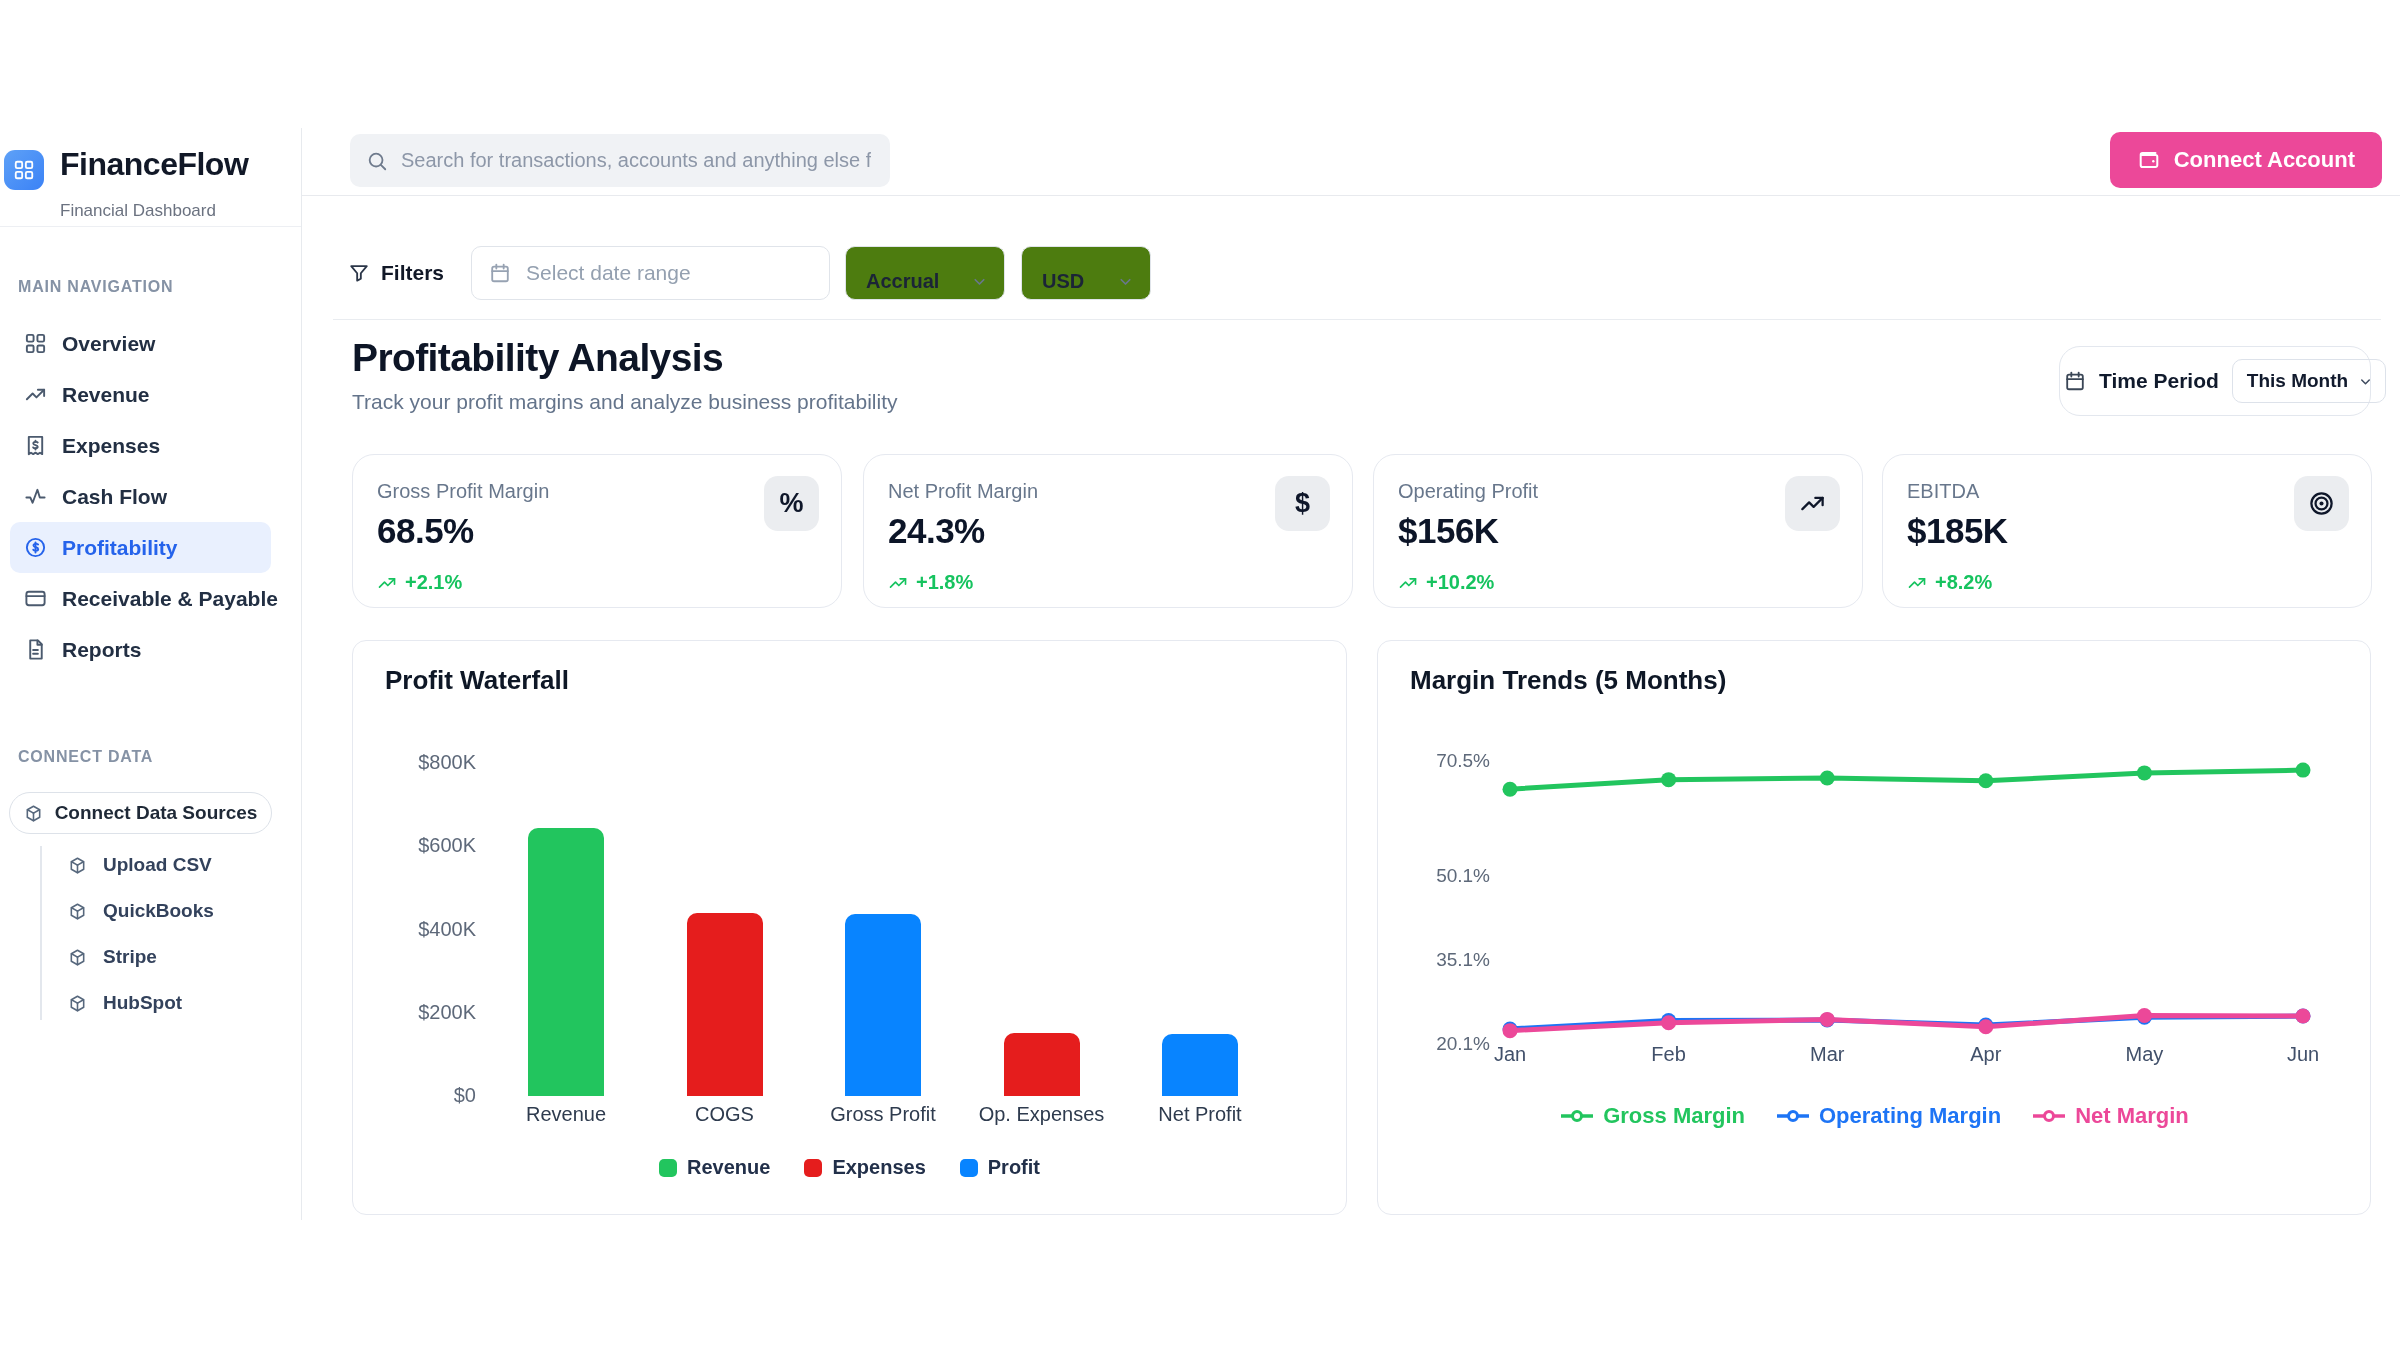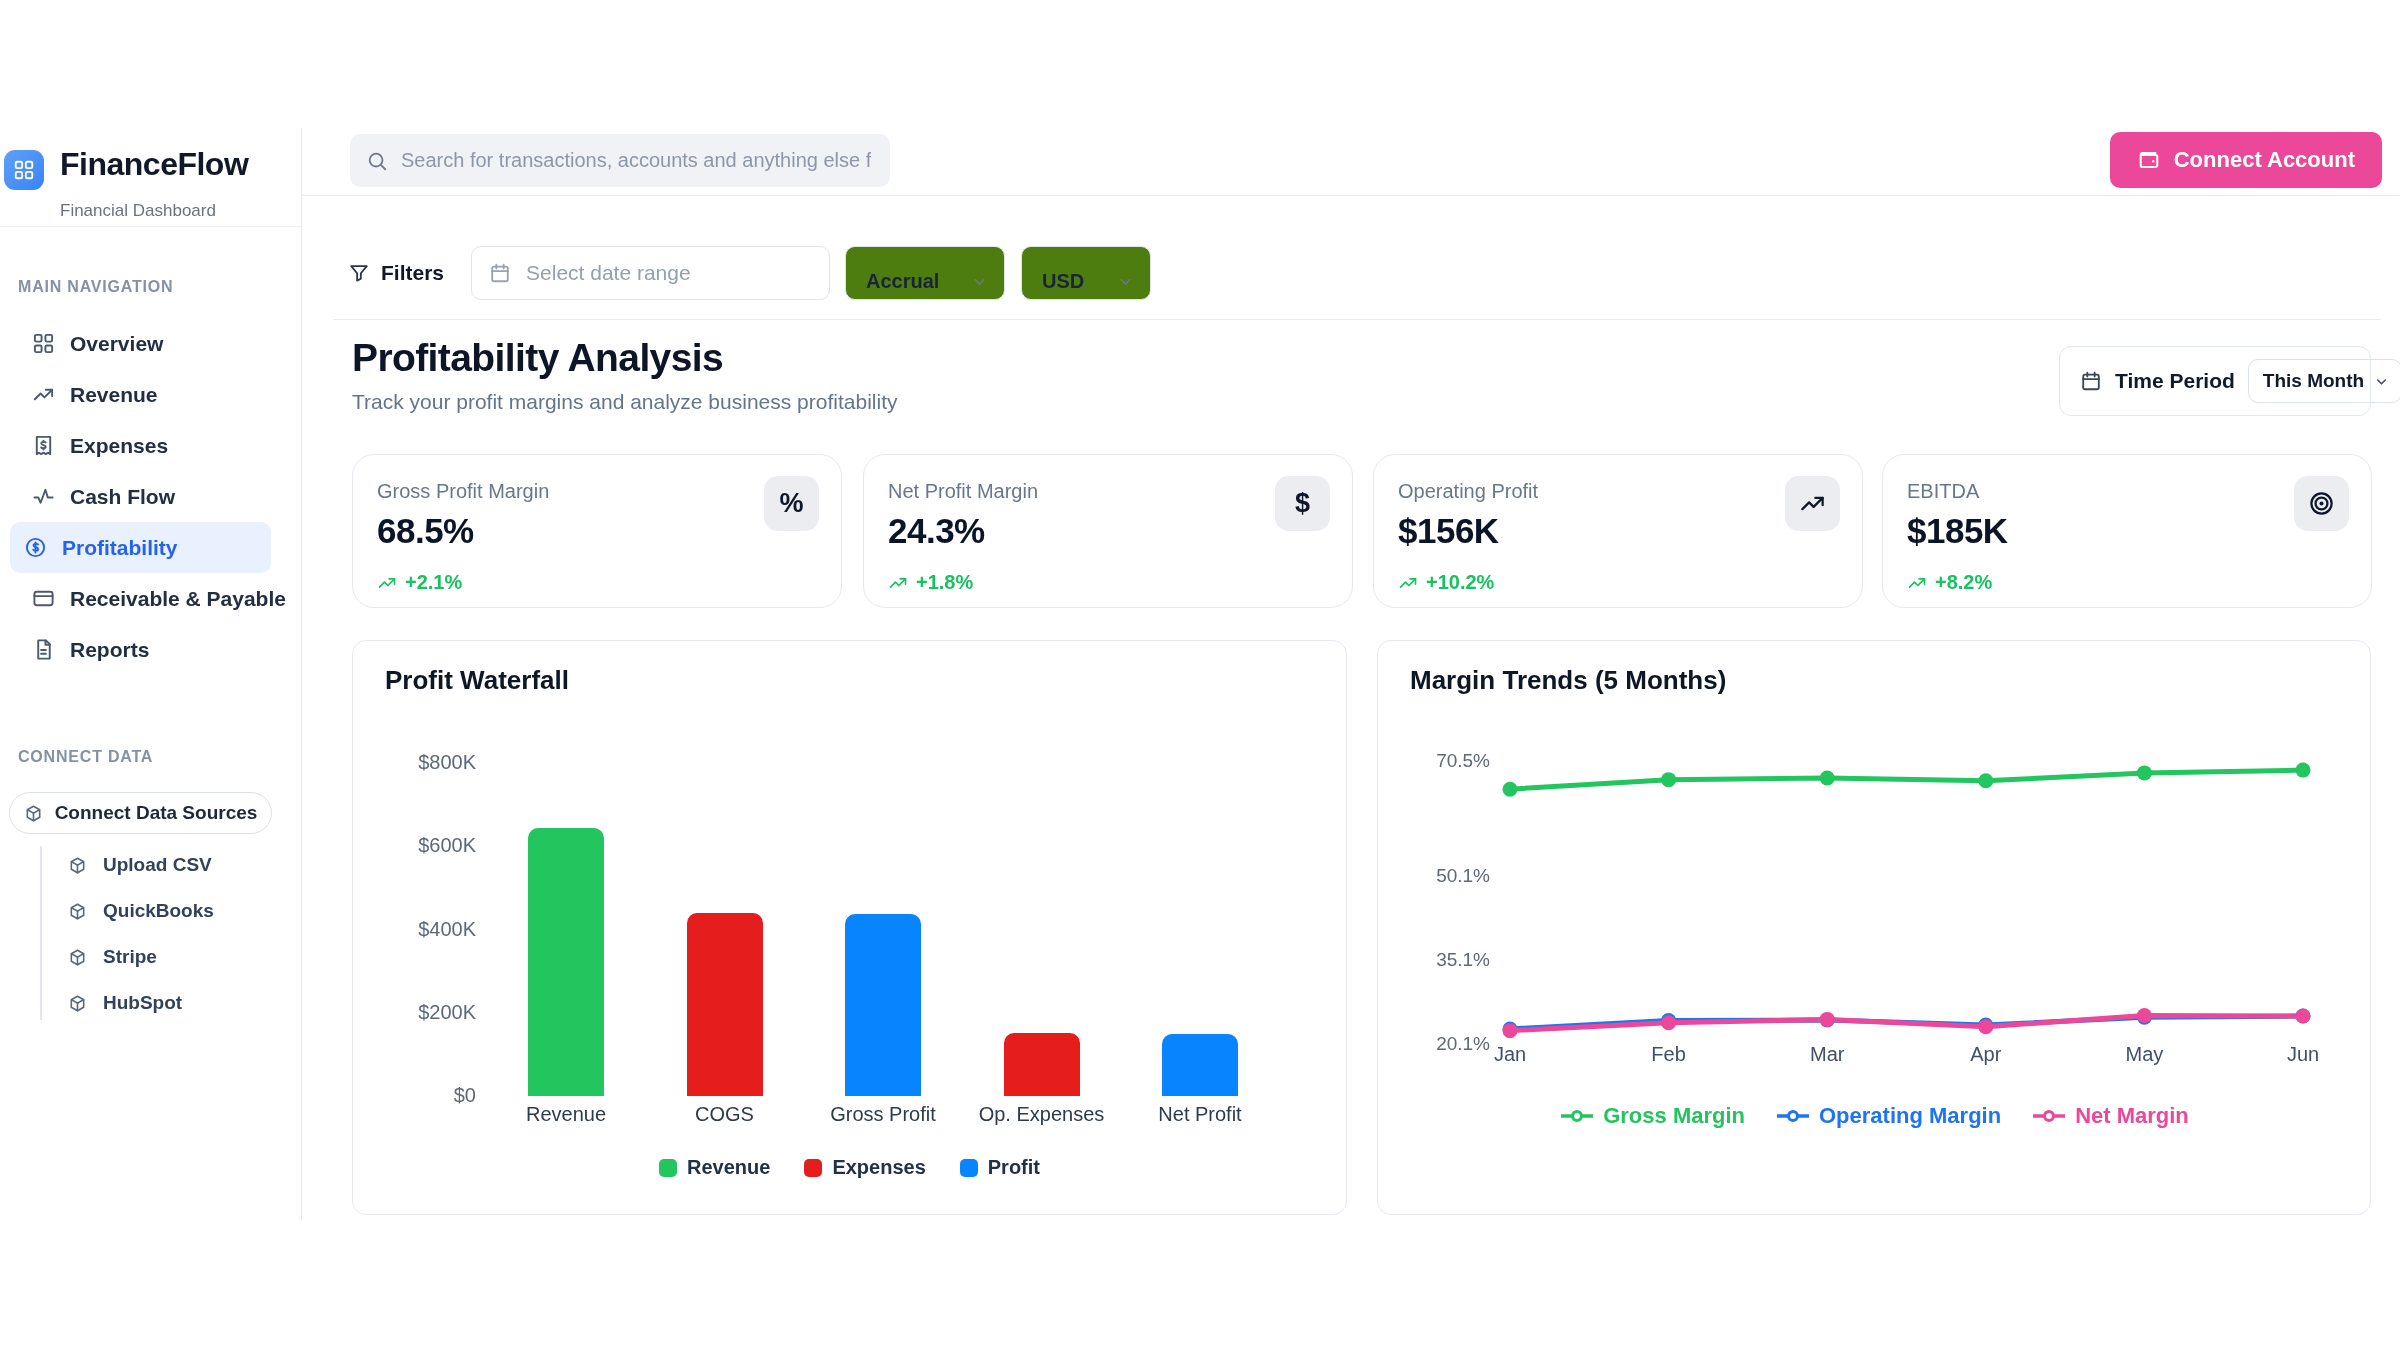--- a/index.html
+++ b/index.html
@@ -14,21 +14,21 @@
   .logo-badge { width:40px; height:40px; border-radius:11px;
     background:linear-gradient(135deg,#5ea1f7,#3b82f6); display:flex; align-items:center; justify-content:center;
     color:#fff; flex:0 0 auto; margin-top:4px; }
   .logo-badge svg { width:22px; height:22px; }
   .logo-title { font-size:32px; font-weight:800; color:#111827; letter-spacing:-0.5px; }
   .logo-sub { font-size:17px; color:#6b7280; margin-top:18px; }
   .sidebar-divider { position:absolute; top:98px; left:0; width:100%; height:1px; background:#edeff3; }
   .side-heading { position:absolute; left:18px; font-size:16px; font-weight:700;
     letter-spacing:0.8px; color:#8592a5; }
   .nav-list { position:absolute; top:190px; left:0; width:100%; }
-  .nav-item { height:51px; display:flex; align-items:center; gap:15px; padding-left:32px;
+  .nav-item { height:51px; display:flex; align-items:center; gap:15px; padding-left:24px;
     font-size:21px; font-weight:600; color:#222f43; cursor:pointer; }
   .nav-item .ic { width:23px; height:23px; color:#4b5a6e; display:flex; }
   .nav-item .ic svg { width:23px; height:23px; }
   .nav-item.active { margin:0 30px 0 10px; padding-left:14px; background:#e9f0fe;
     border-radius:10px; color:#2563eb; }
   .nav-item.active .ic { color:#2563eb; }
   .connect-btn { position:absolute; top:664px; left:9px; width:263px; height:42px;
     border:1.5px solid #dde2e9; border-radius:21px; display:flex; align-items:center;
     justify-content:center; gap:12px; font-size:19px; font-weight:700; color:#1f2937; cursor:pointer; background:#fff;}
   .connect-btn .ic, .sub-item .ic { width:19px; height:19px; color:#57687d; display:flex; }
@@ -72,22 +72,22 @@
   .select .val { font-size:20px; font-weight:600; color:#1b2437; }
   .select .ic { width:17px; height:17px; color:#68778c; display:flex; }
   .select .ic svg { width:17px; height:17px; }
   .sel-basis { margin-left:15px; width:160px; }
   .sel-currency { margin-left:16px; width:130px; }
 
   .page-title { position:absolute; top:140px; left:50px; font-size:39px; font-weight:800;
     color:#0d1526; letter-spacing:-0.6px; }
   .page-subtitle { position:absolute; top:194px; left:50px; font-size:21px; color:#64748b; }
   .time-card { position:absolute; top:150px; left:1757px; width:312px; height:70px;
-    border:1.5px solid #e3e7ee; border-radius:12px; display:flex; align-items:center;
-    padding:0 12px 0 20px; gap:13px; background:#fff; }
+    border:1.5px solid #e3e7ee; border-radius:21px; display:flex; align-items:center;
+    padding:0 12px 0 4px; gap:13px; background:#fff; }
   .time-card .ic { width:22px; height:22px; color:#3a4656; display:flex; }
   .time-card .ic svg { width:22px; height:22px; }
   .time-label { font-size:21px; font-weight:700; color:#101a2c; white-space:nowrap; }
   .time-select { margin-left:auto; height:44px; border:1.5px solid #dde2ea; border-radius:10px;
     display:flex; align-items:center; gap:10px; padding:0 12px 0 14px; cursor:pointer; }
   .time-select .val { font-size:19px; font-weight:600; color:#111a2d; white-space:nowrap; }
   .time-select .ic { width:15px; height:15px; color:#3e4a5e; }
   .time-select .ic svg { width:15px; height:15px; }
 
   

